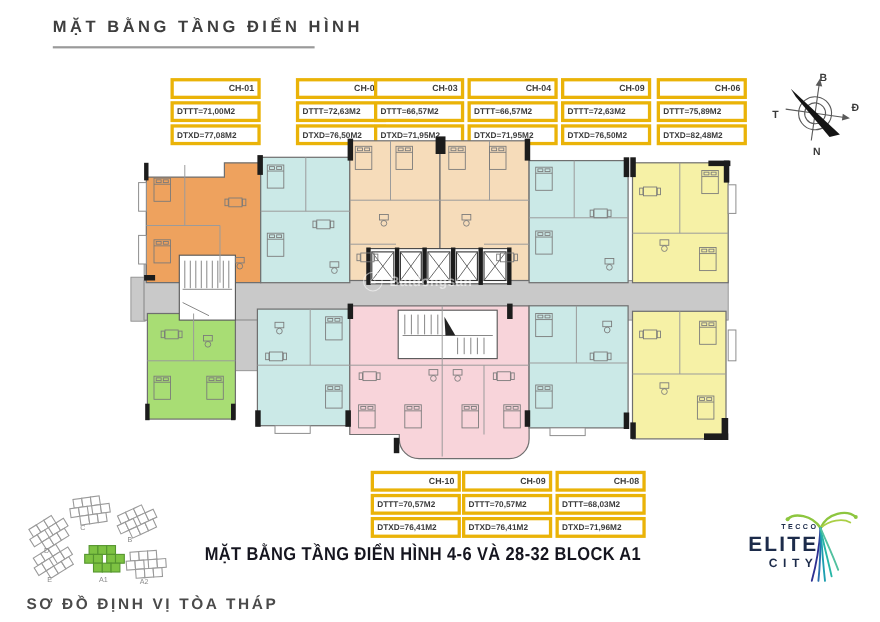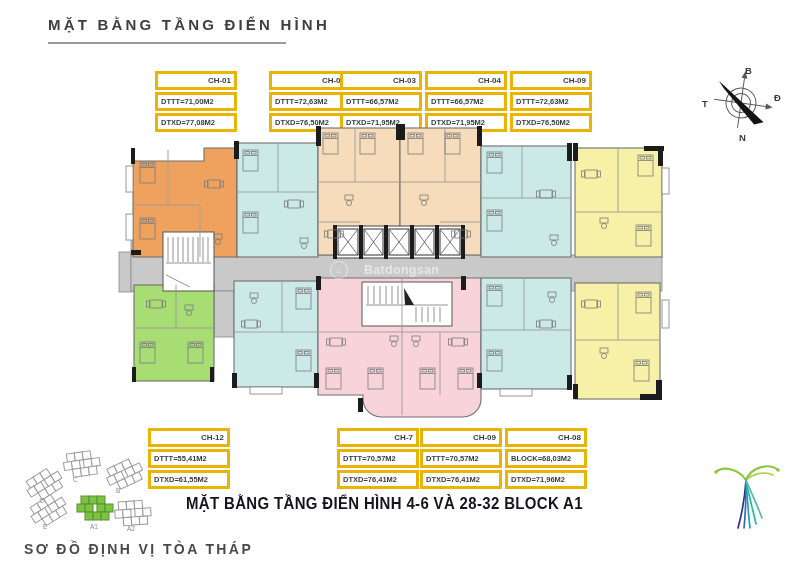--- a/index.html
+++ b/index.html
@@ -13,21 +13,21 @@
   .lbl{position:absolute;width:82px;}
   .lbl .row{border:3px solid #eab308;background:#fff;height:11px;line-height:11px;
             font-size:7.5px;font-weight:700;color:#3c3c3c;padding:1px 3px;margin-bottom:2px;
             white-space:nowrap;overflow:hidden;}
   .lbl .row.id{text-align:right;font-size:8px;}
   
   .subtitle-wrap{position:absolute;left:0;top:494px;width:768px;text-align:center;}
   .subtitle{display:inline-block;font-size:17px;font-weight:700;color:#15151f;
             letter-spacing:.4px;transform:scaleX(.88);}
   
-  .watermark{position:absolute;left:330px;top:261px;display:flex;align-items:center;gap:16px;
+  .watermark{position:absolute;left:330px;top:247px;display:flex;align-items:center;gap:6px;
              color:rgba(255,255,255,.55);justify-content:flex-end;}
   .watermark .ring{width:16px;height:16px;border:1.5px solid rgba(255,255,255,.55);
                    border-radius:50%;text-align:center;line-height:15px;font-size:10px;}
   .watermark .wtxt{font-size:12.5px;font-weight:700;letter-spacing:.3px;}
   
   .siteplan-caption{position:absolute;left:24px;top:541px;font-size:14px;font-weight:600;
                     letter-spacing:2.4px;color:#4a4a4a;white-space:nowrap;}
   
   .logo-text{position:absolute;left:662px;top:477px;width:82px;text-align:right;color:#1c2b4a;line-height:1;}
   .logo-text .tecco{font-size:6.5px;font-weight:700;letter-spacing:2.2px;margin-bottom:2px;}
@@ -83,20 +83,25 @@
   </div>
   <div class="lbl" style="left:425px;top:71px">
     <div class="row id">CH-04</div>
     <div class="row">DTTT=66,57M2</div>
     <div class="row">DTXD=71,95M2</div>
   </div>
   <div class="lbl" style="left:510px;top:71px">
     <div class="row id">CH-09</div>
     <div class="row">DTTT=72,63M2</div>
     <div class="row">DTXD=76,50M2</div>
+  </div>
+  <div class="lbl" style="left:597px;top:71px">
+    <div class="row id">CH-06</div>
+    <div class="row">DTTT=75,89M2</div>
+    <div class="row">DTXD=82,48M2</div>
   </div>
 
   <svg style="left:110px;top:110px" width="580" height="320" viewBox="110 110 580 320">
     <defs>
       <g id="bed">
         <rect x="0" y="0" width="15" height="21"></rect>
         <line x1="0" y1="5.5" x2="15" y2="5.5"></line>
         <rect x="2" y="1.5" width="4.5" height="2.5"></rect>
         <rect x="8.5" y="1.5" width="4.5" height="2.5"></rect>
       </g>
@@ -296,38 +301,33 @@
       <rect x="316" y="276" width="5" height="14"></rect>
         <rect x="461" y="276" width="5" height="14"></rect>
     </g>
   </svg>
 
   <div class="watermark">
     <span class="ring">⌂</span>
     <span class="wtxt">Batdongsan</span>
   </div>
 
-  <div class="lbl" style="left:148px;top:428px">
-    <div class="row id">CH-12</div>
-    <div class="row">DTTT=55,41M2</div>
-    <div class="row">DTXD=61,55M2</div>
-  </div>
   <div class="lbl" style="left:337px;top:428px">
-    <div class="row id">CH-7</div>
+    <div class="row id">CH-10</div>
     <div class="row">DTTT=70,57M2</div>
     <div class="row">DTXD=76,41M2</div>
   </div>
   <div class="lbl" style="left:420px;top:428px">
     <div class="row id">CH-09</div>
     <div class="row">DTTT=70,57M2</div>
     <div class="row">DTXD=76,41M2</div>
   </div>
   <div class="lbl" style="left:505px;top:428px">
     <div class="row id">CH-08</div>
-    <div class="row">BLOCK=68,03M2</div>
+    <div class="row">DTTT=68,03M2</div>
     <div class="row">DTXD=71,96M2</div>
   </div>
 
   <div class="subtitle-wrap">
     <span class="subtitle">MẶT BẰNG TẦNG ĐIỂN HÌNH 4-6 VÀ 28-32 BLOCK A1</span>
   </div>
 
   <svg style="left:15px;top:445px" width="160" height="95" viewBox="0 0 160 95">
     <defs>
       <g id="bldg" stroke-width="1">
@@ -351,20 +351,25 @@
     <use href="#bldg" fill="#ffffff" stroke="#9a9a9a" transform="translate(118,69) rotate(-4)"></use>
     <text x="25" y="58" font-size="6.5" fill="#8a8a8a">D</text>
     <text x="58" y="37" font-size="6.5" fill="#8a8a8a">C</text>
     <text x="101" y="48" font-size="6.5" fill="#8a8a8a">B</text>
     <text x="28" y="84" font-size="6.5" fill="#8a8a8a">E</text>
     <text x="75" y="84" font-size="6.5" fill="#8a8a8a">A1</text>
     <text x="112" y="86" font-size="6.5" fill="#8a8a8a">A2</text>
   </svg>
   <div class="siteplan-caption">SƠ ĐỒ ĐỊNH VỊ TÒA THÁP</div>
 
+  <div class="logo-text">
+    <div class="tecco">TECCO</div>
+    <div class="elite">ELITE</div>
+    <div class="city">CITY</div>
+  </div>
   <svg style="left:700px;top:440px" width="100" height="100" viewBox="0 0 100 100">
     <g fill="none" stroke-linecap="round">
       <path d="M46,40 C38,28 22,26 16,32" stroke="#8dc63f" stroke-width="2.2"></path>
       <path d="M46,40 C52,26 70,23 78,30" stroke="#8dc63f" stroke-width="2.2"></path>
       <path d="M46,40 C54,33 66,31 73,35" stroke="#aacf45" stroke-width="1.6"></path>
       <circle cx="16" cy="32" r="1.8" fill="#8dc63f" stroke="none"></circle>
       <circle cx="78" cy="30" r="1.8" fill="#8dc63f" stroke="none"></circle>
       <path d="M46,40 C45,55 43,70 38,88" stroke="#2e3192" stroke-width="1.7"></path>
       <path d="M46,40 C46,55 46,70 44,88" stroke="#2a6fae" stroke-width="1.7"></path>
       <path d="M46,40 C47,55 48,70 50,88" stroke="#1d9fb0" stroke-width="1.7"></path>

